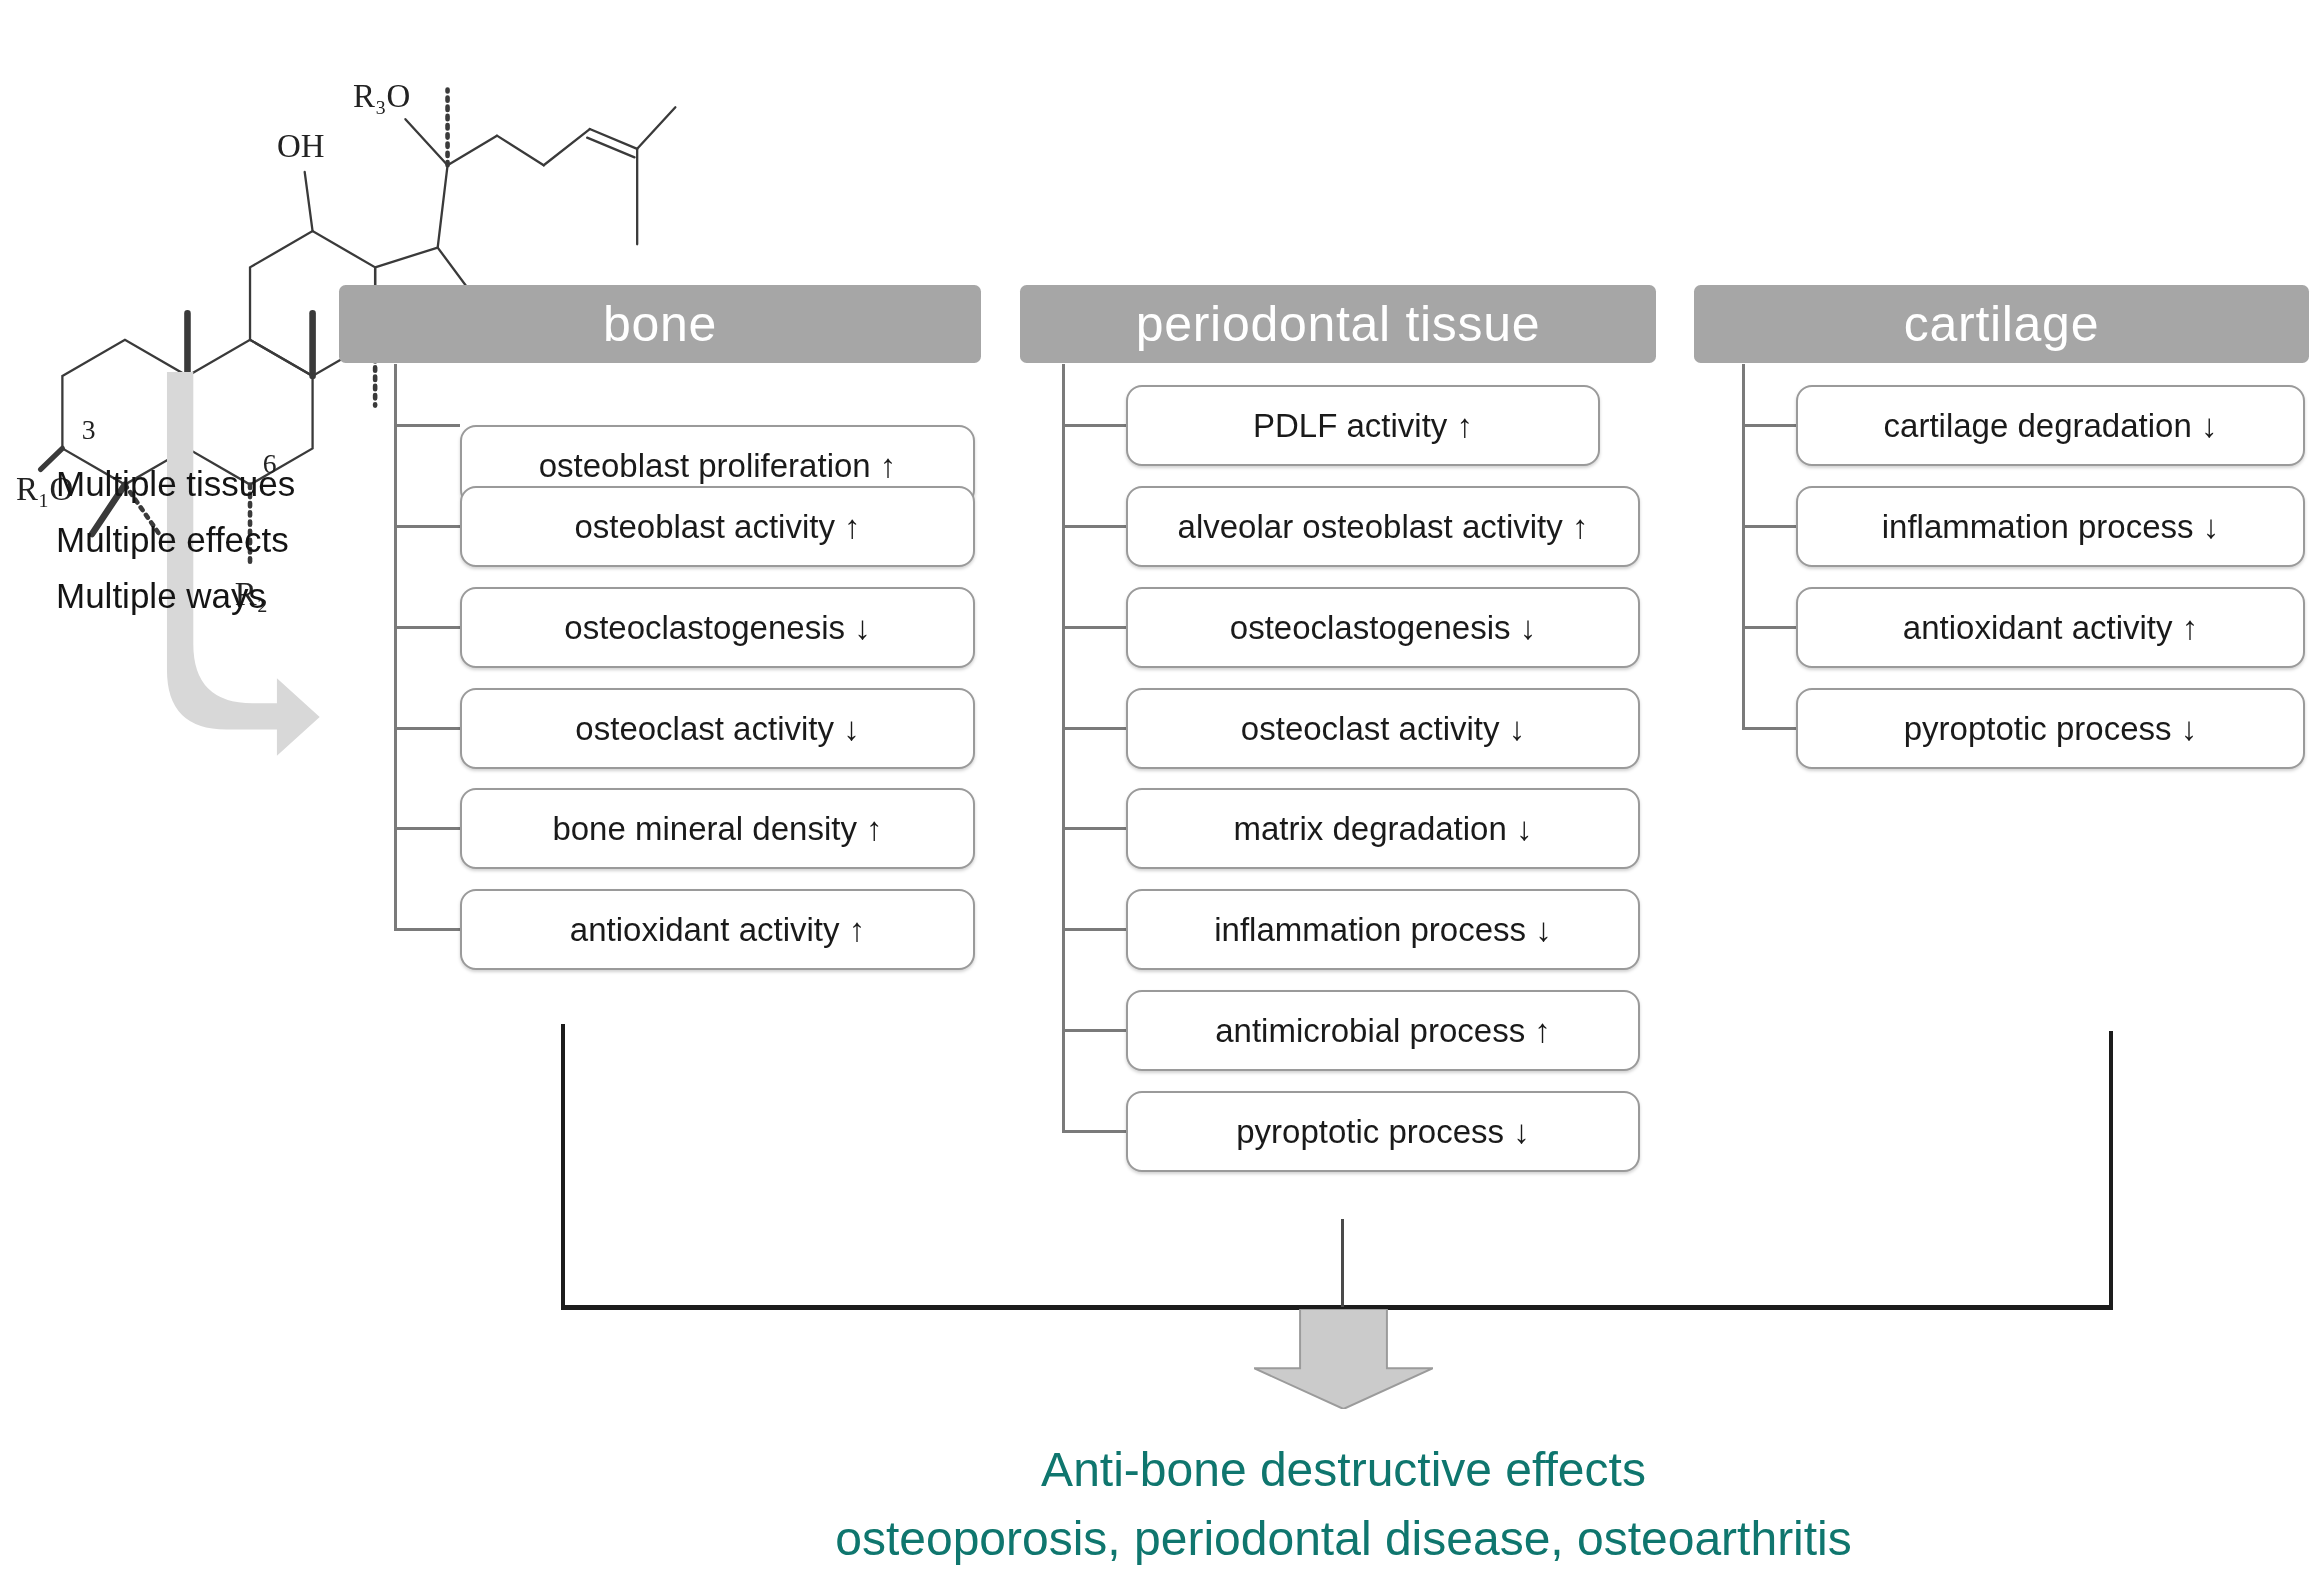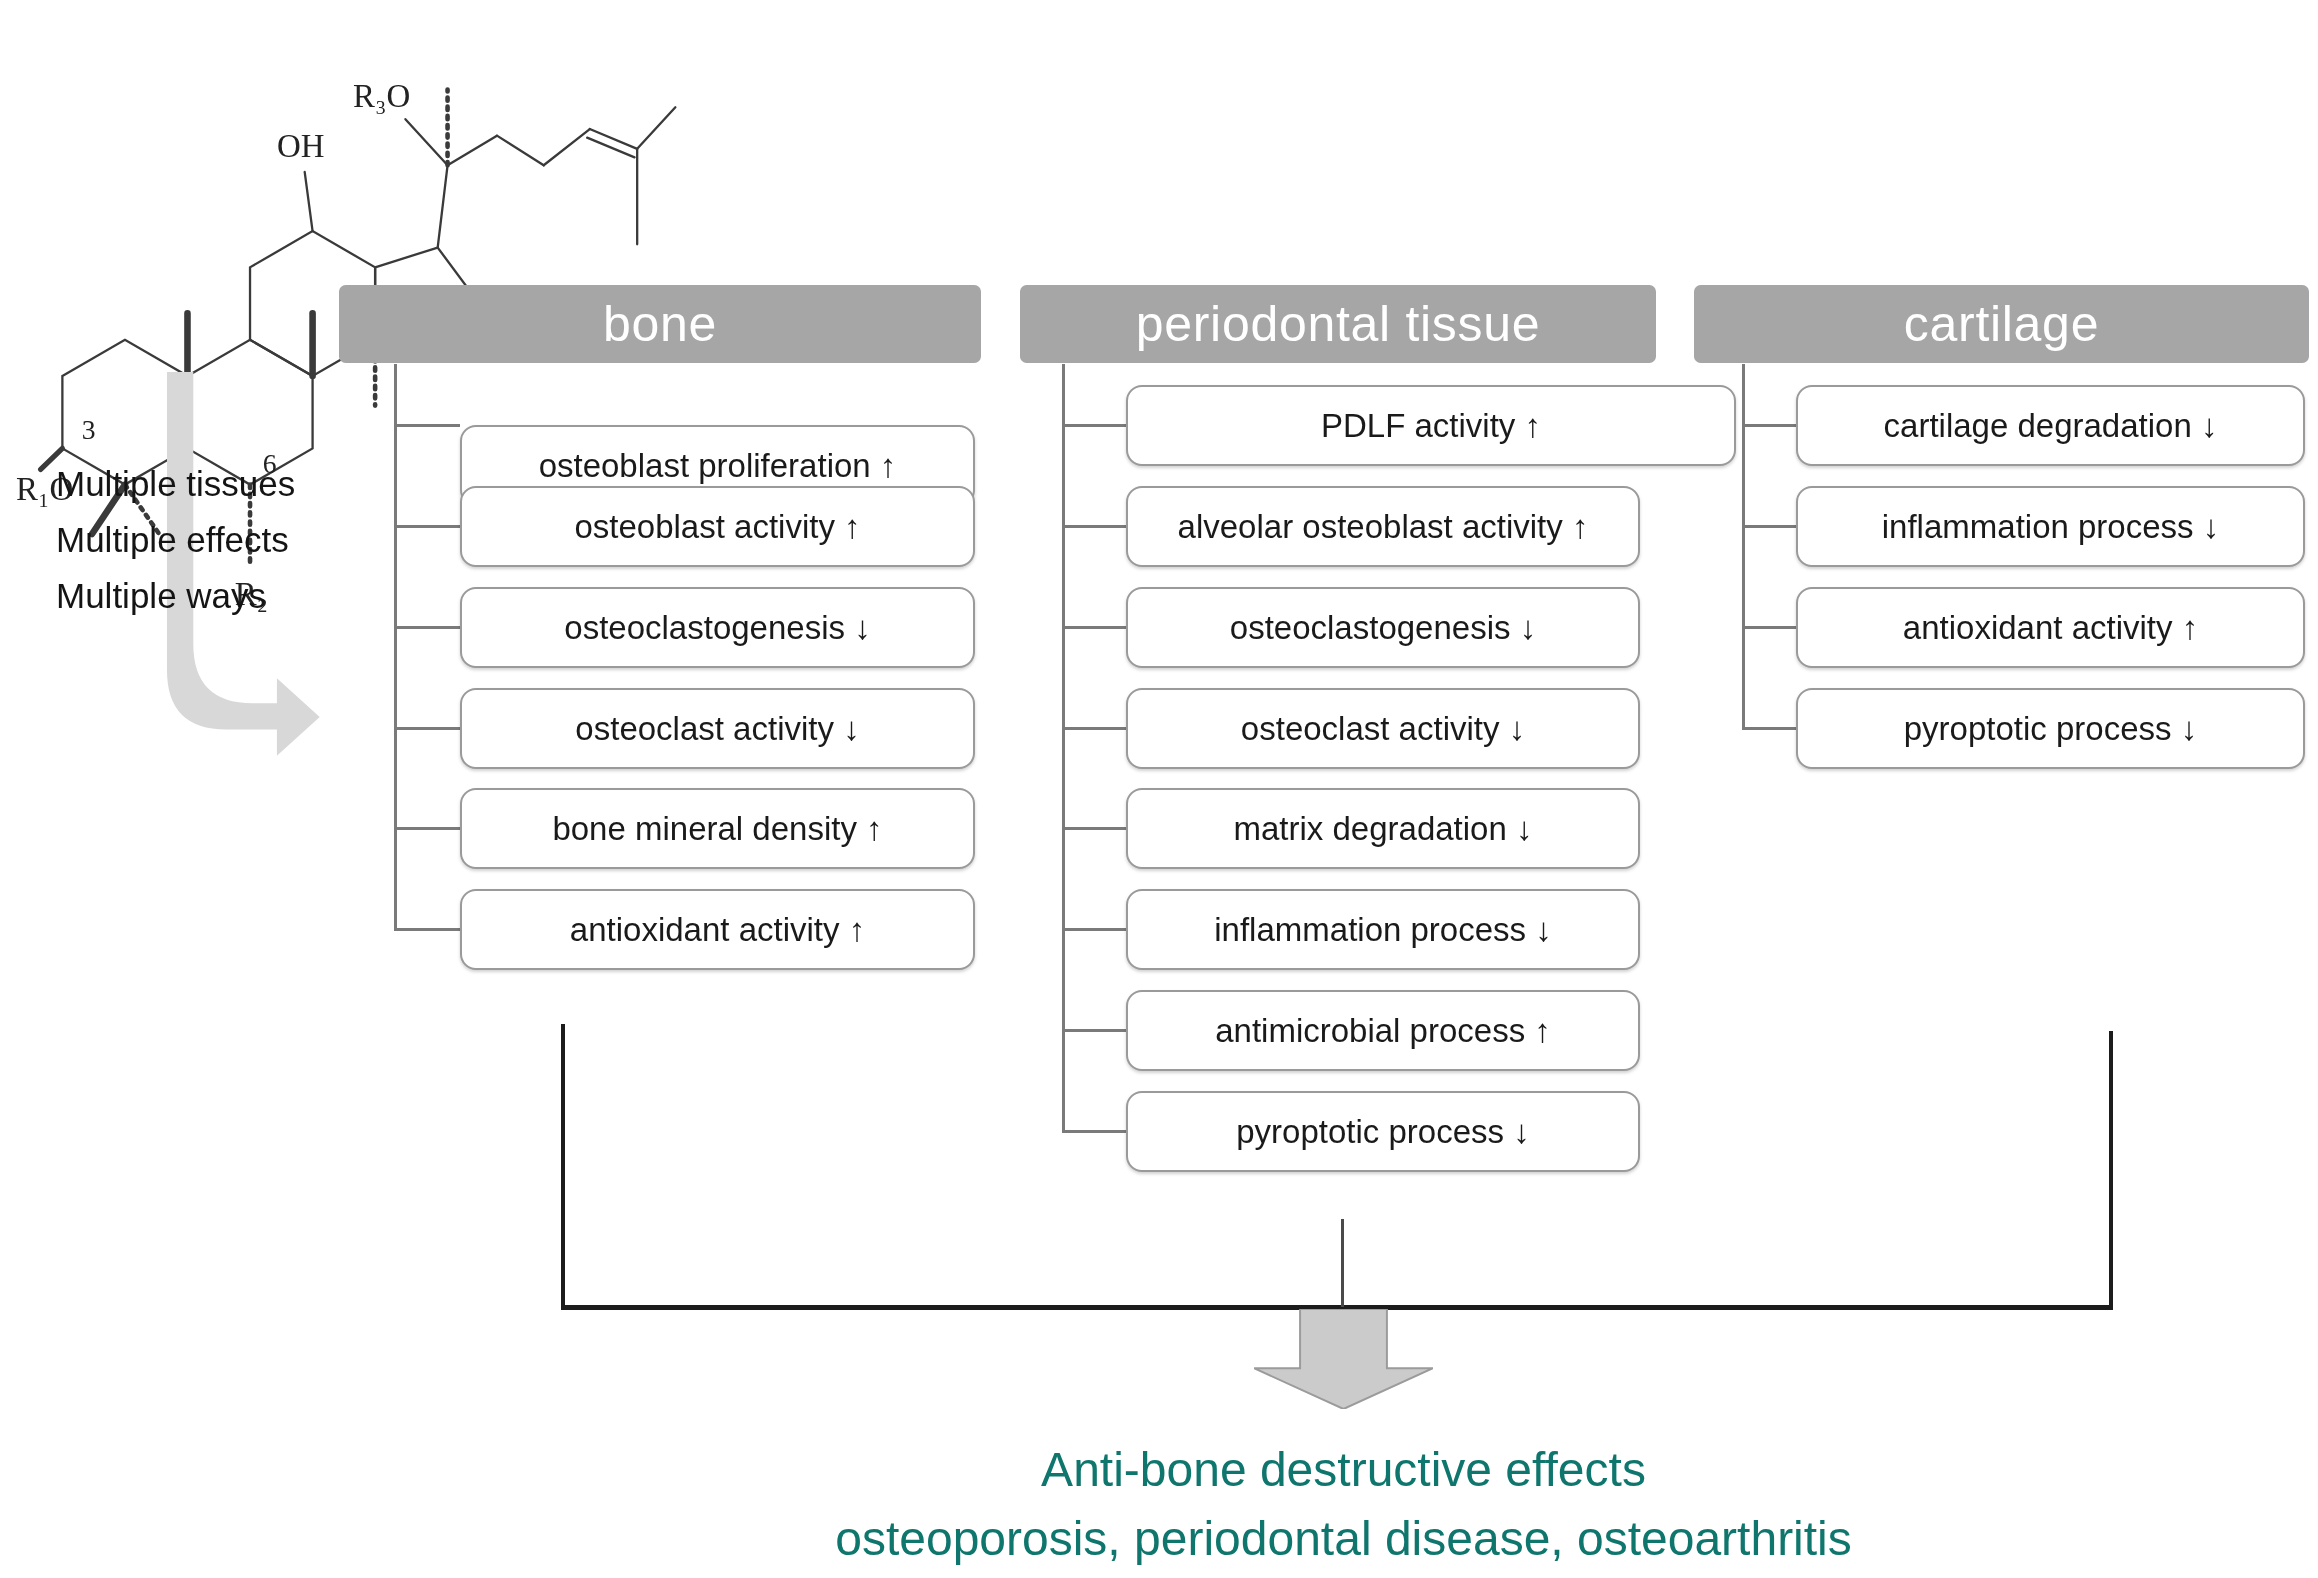--- a/index.html
+++ b/index.html
@@ -127,21 +127,21 @@
   <div class="box" style="left:460px;top:889px;width:515px;">antioxidant activity ↑</div>
 
   <div class="hconn" style="left:1064px;top:424px;width:63px;"></div>
   <div class="hconn" style="left:1064px;top:525px;width:63px;"></div>
   <div class="hconn" style="left:1064px;top:626px;width:63px;"></div>
   <div class="hconn" style="left:1064px;top:727px;width:63px;"></div>
   <div class="hconn" style="left:1064px;top:827px;width:63px;"></div>
   <div class="hconn" style="left:1064px;top:928px;width:63px;"></div>
   <div class="hconn" style="left:1064px;top:1029px;width:63px;"></div>
   <div class="hconn" style="left:1064px;top:1130px;width:63px;"></div>
-  <div class="box" style="left:1126px;top:385px;width:610px;">PDLF activity ↑</div>
+  <div class="box" style="left:1126px;top:385px;width:474px;">PDLF activity ↑</div>
   <div class="box" style="left:1126px;top:486px;width:514px;">alveolar osteoblast activity ↑</div>
   <div class="box" style="left:1126px;top:587px;width:514px;">osteoclastogenesis ↓</div>
   <div class="box" style="left:1126px;top:688px;width:514px;">osteoclast activity ↓</div>
   <div class="box" style="left:1126px;top:788px;width:514px;text-align:center;">matrix degradation ↓</div>
   <div class="box" style="left:1126px;top:889px;width:514px;">inflammation process ↓</div>
   <div class="box" style="left:1126px;top:990px;width:514px;">antimicrobial process ↑</div>
   <div class="box" style="left:1126px;top:1091px;width:514px;">pyroptotic process ↓</div>
 
   <div class="hconn" style="left:1744px;top:424px;width:53px;"></div>
   <div class="hconn" style="left:1744px;top:525px;width:53px;"></div>

